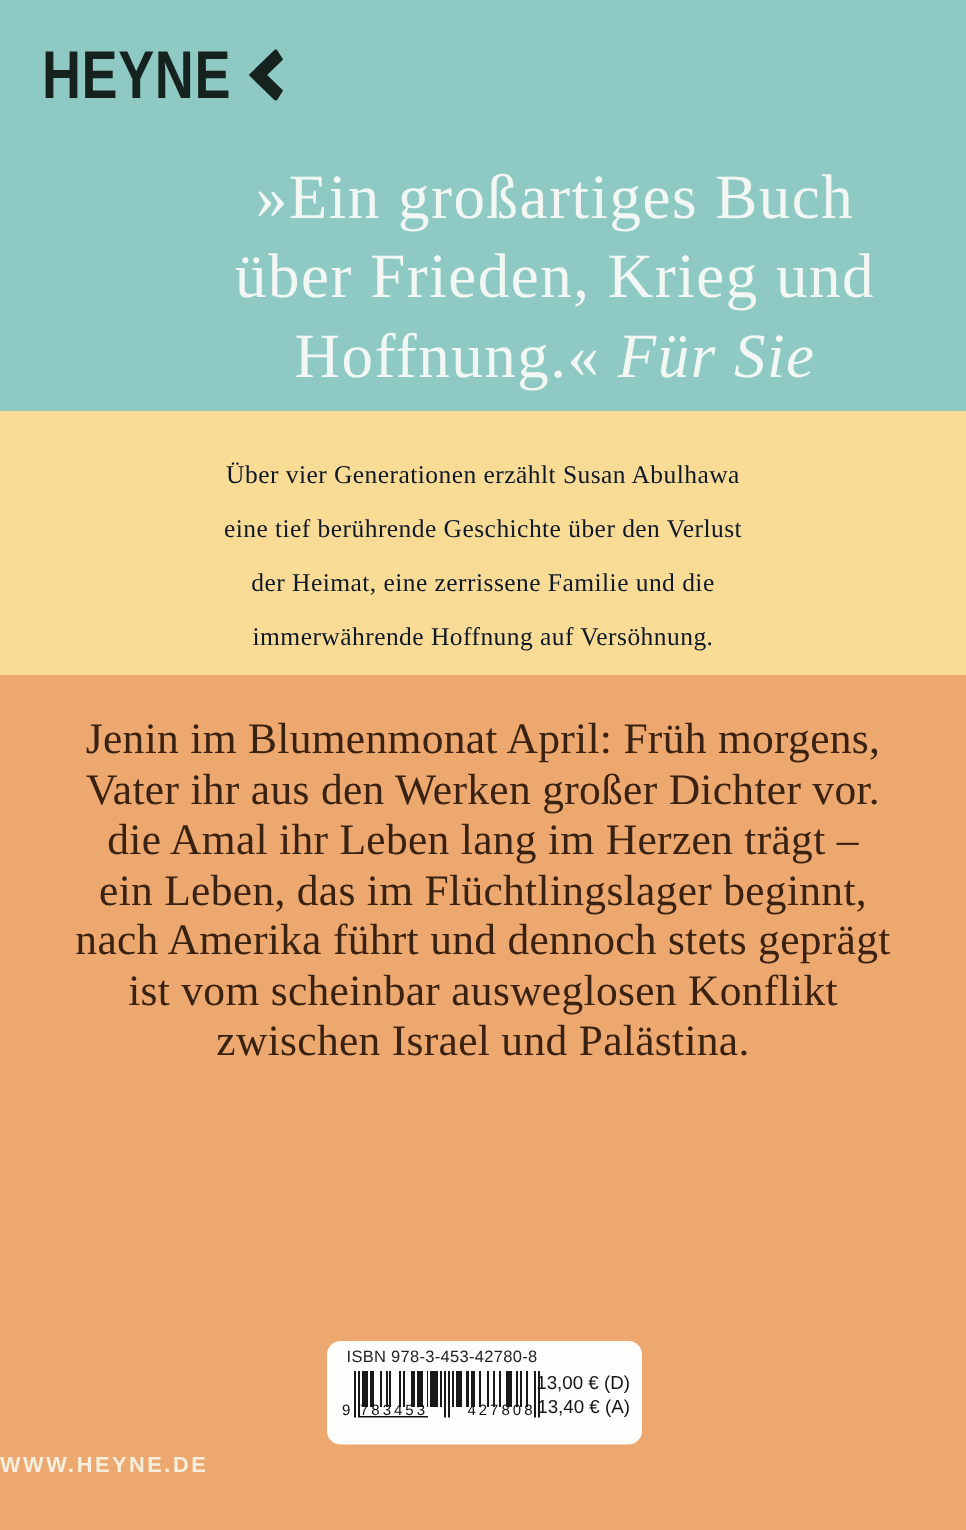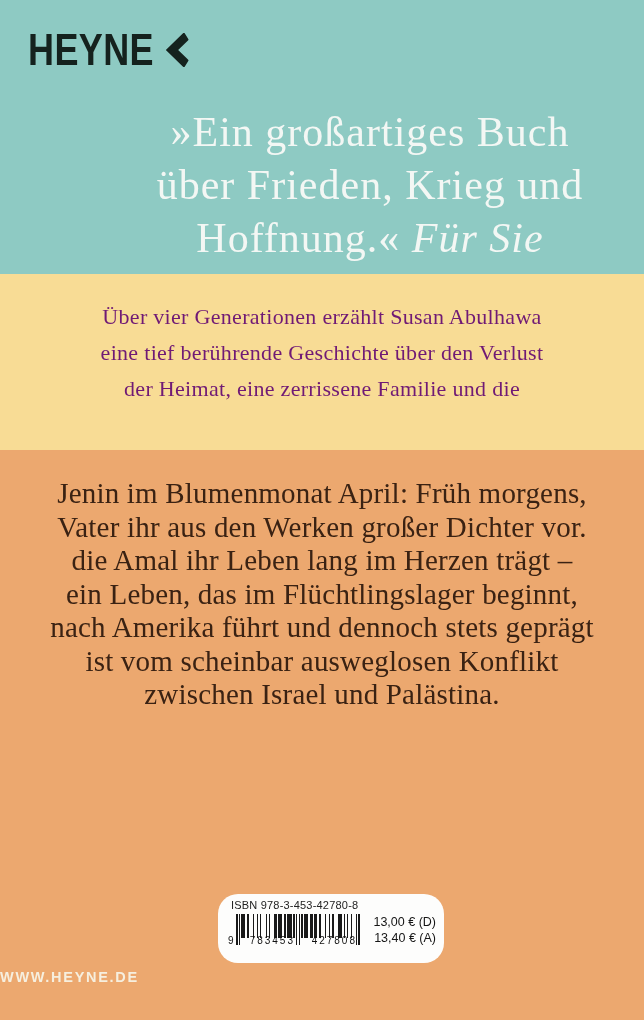--- a/index.html
+++ b/index.html
@@ -36,54 +36,53 @@
     text-align:center;
     color:#f3f7f4;
     font-size:42px; line-height:53px; letter-spacing:1px;margin-left:48px;
   }
   .quote .src { font-style:italic; }
 
   
   .intro {
     position:absolute; top:299px; left:0; width:100%;
     text-align:center;
-    color:#701a75;
-    font-size:22px; line-height:36px; letter-spacing:0.3px;
+    color:#0f172a;
+    font-size:17px; line-height:36px; letter-spacing:0.3px;
   }
 
   
   .synopsis {
     position:absolute; top:477px; left:0; width:100%;
     text-align:center;
     color:#3a2213;
     font-size:29px; line-height:33.5px; letter-spacing:0.2px;
   }
 
   
   .barcode-box {
     position:absolute; left:218px; top:894px;
     width:210px; height:69px;
-    background:#fdfdfc; border-radius:20px;
+    background:#fdfdfc; border-radius:9px;
     color:#1a1a1a;
     font-family:"Liberation Sans","DejaVu Sans",sans-serif;
-    padding-left:16px;
   }
   .isbn-label {
     position:absolute; left:13px; top:5px;
     font-size:11px; letter-spacing:0.2px; color:#222;
     white-space:nowrap;
   }
   .ean-wrap { position:absolute; left:10px; top:20px; width:142px; height:46px; }
   .ean-wrap svg { position:absolute; left:8px; top:0; }
   .ean-digits span {
     position:absolute; top:21px;
     font-size:10px; color:#111; line-height:12px;
   }
   .ean-digits .lead { left:0; }
-  .ean-digits .g1 { left:12px; width:55px; text-align:right; letter-spacing:2px; }
+  .ean-digits .g1 { left:12px; width:55px; text-align:left; letter-spacing:2px;text-decoration:underline; }
   .ean-digits .g2 { left:74px; width:55px; text-align:right; letter-spacing:2px; }
   .prices {
     position:absolute; right:8px; top:21px;
     font-size:12.5px; line-height:15.5px; color:#161616;
     text-align:right; white-space:nowrap;
   }
 
   
   .website {
     position:absolute; top:969px; left:0; width:100%;
@@ -112,20 +111,21 @@
   <div class="quote">
     <div>»Ein großartiges Buch</div>
     <div>über Frieden, Krieg und</div>
     <div><span>Hoffnung.« </span><span class="src">Für Sie</span></div>
   </div>
 
   <div class="intro">
       <div>Über vier Generationen erzählt Susan Abulhawa</div>
       <div>eine tief berührende Geschichte über den Verlust</div>
       <div>der Heimat, eine zerrissene Familie und die</div>
+      <div>immerwährende Hoffnung auf Versöhnung.</div>
     </div>
 
   <div class="synopsis">
       <div>Jenin im Blumenmonat April: Früh morgens,</div>
       <div>Vater ihr aus den Werken großer Dichter vor.</div>
       <div>die Amal ihr Leben lang im Herzen trägt –</div>
       <div>ein Leben, das im Flüchtlingslager beginnt,</div>
       <div>nach Amerika führt und dennoch stets geprägt</div>
       <div>ist vom scheinbar ausweglosen Konflikt</div>
       <div>zwischen Israel und Palästina.</div>

